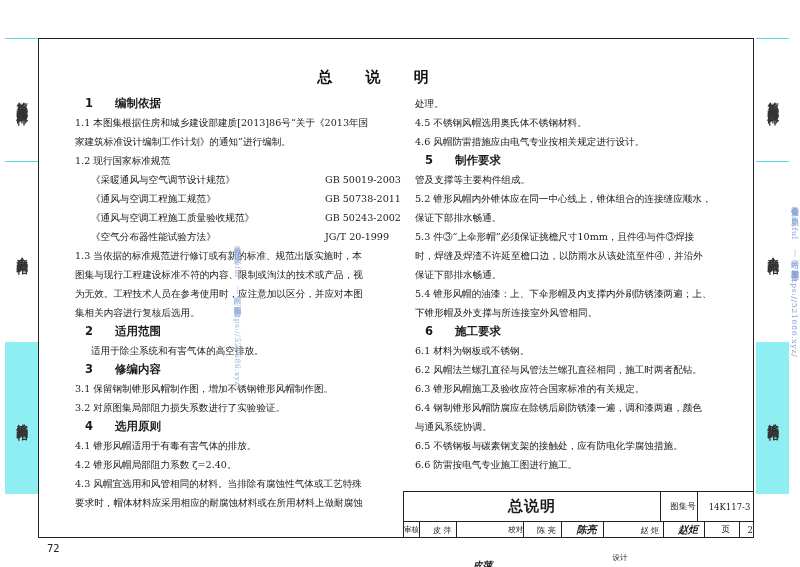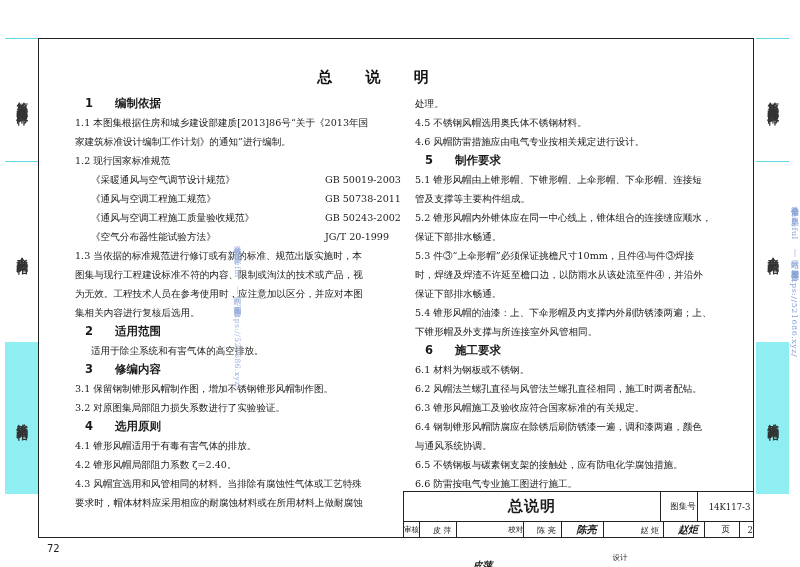--- a/index.html
+++ b/index.html
@@ -130,21 +130,20 @@
   <div class="line">要求时，帽体材料应采用相应的耐腐蚀材料或在所用材料上做耐腐蚀</div>
 </div>
 
 <div class="watermark-mid">微信公众号：豚贝useful ｜ 网站：大鹏工程资源 https://521686.xyz/</div>
 
 <div class="col right">
   <div class="line">处理。</div>
   <div class="line">4.5 不锈钢风帽选用奥氏体不锈钢材料。</div>
   <div class="line">4.6 风帽防雷措施应由电气专业按相关规定进行设计。</div>
   <div class="sec"><span class="num">5</span><span>制作要求</span></div>
-  <div class="line">5.1 锥形风帽由上锥形帽、下锥形帽、上伞形帽、下伞形帽、连接短</div>
   <div class="line">管及支撑等主要构件组成。</div>
   <div class="line">5.2 锥形风帽内外锥体应在同一中心线上，锥体组合的连接缝应顺水，</div>
   <div class="line">保证下部排水畅通。</div>
   <div class="line">5.3 件③“上伞形帽”必须保证挑檐尺寸10mm，且件④与件③焊接</div>
   <div class="line">时，焊缝及焊渣不许延至檐口边，以防雨水从该处流至件④，并沿外</div>
   <div class="line">保证下部排水畅通。</div>
   <div class="line">5.4 锥形风帽的油漆：上、下伞形帽及内支撑内外刷防锈漆两遍；上、</div>
   <div class="line">下锥形帽及外支撑与所连接室外风管相同。</div>
   <div class="sec"><span class="num">6</span><span>施工要求</span></div>
   <div class="line">6.1 材料为钢板或不锈钢。</div>

